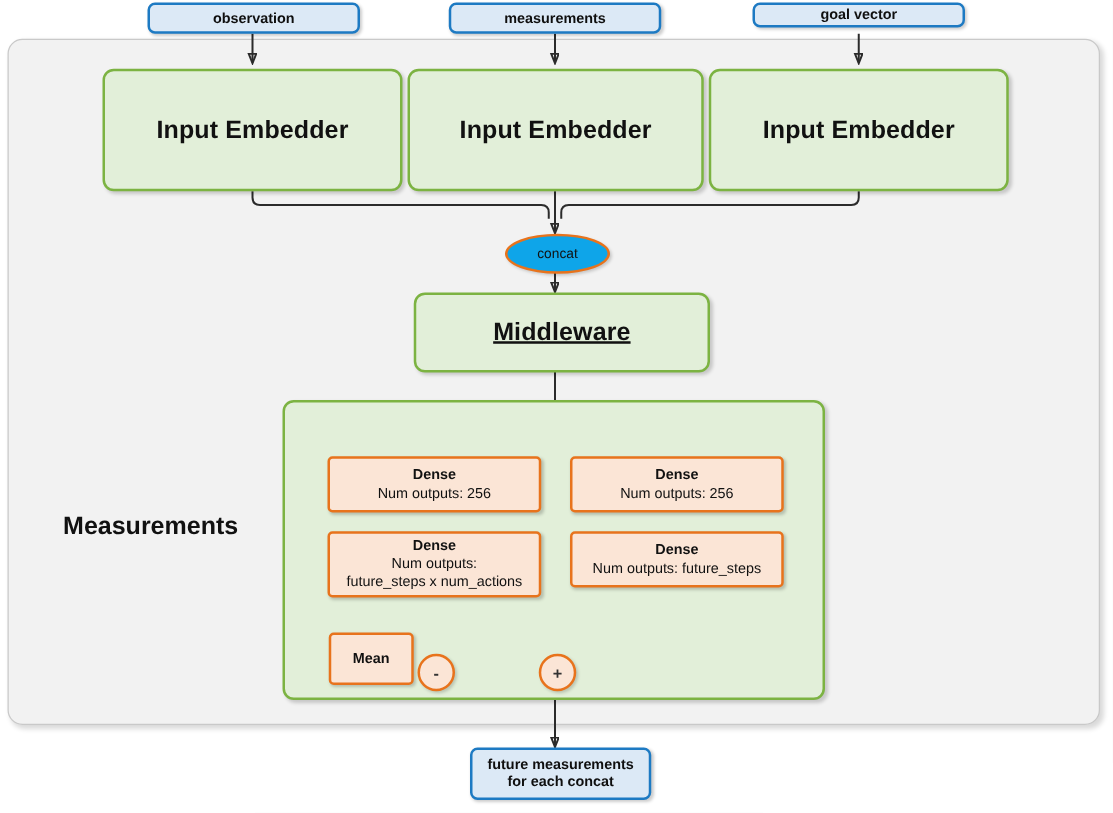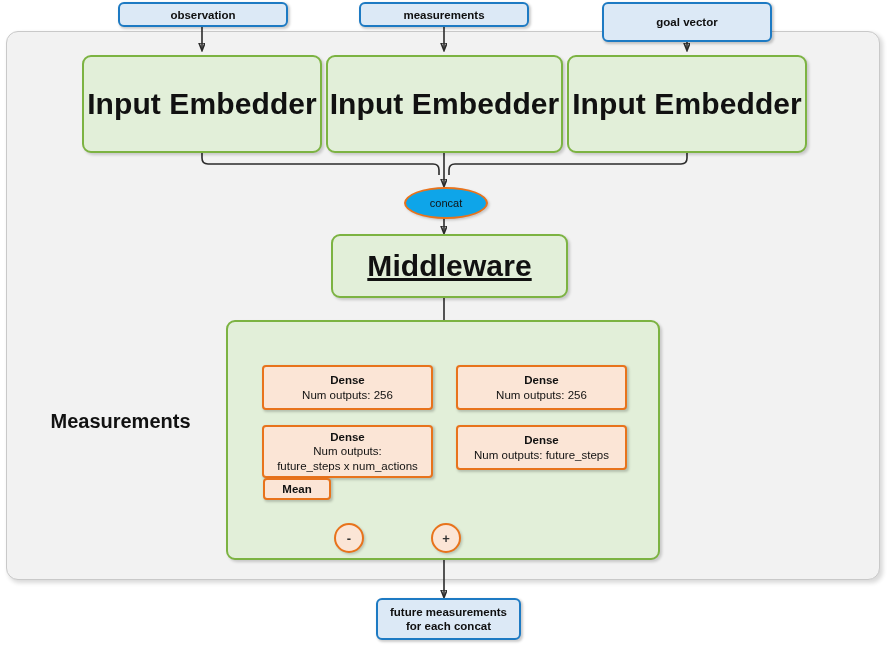--- a/index.html
+++ b/index.html
@@ -13,21 +13,21 @@
         border-radius:7px;z-index:3;}
 
   
   .io{background:#dce9f6;border:2px solid #1d7ac3;border-radius:6px;
       color:#0f0f0f;font-size:11.5px;line-height:14px;font-weight:600;
       box-shadow:1.5px 1.5px 2.5px rgba(0,0,0,.20);}
 
   
   .green{background:#e2efd9;border:2.5px solid #7cb342;border-radius:9px;
          color:#111;box-shadow:2px 2px 3px rgba(0,0,0,.18);}
-  .green.big{font-size:30px;font-weight:700;letter-spacing:.1px;}
+  .green.big{font-size:20px;font-weight:700;letter-spacing:.1px;}
 
   
   .orange{background:#fbe5d6;border:2.2px solid #e8731c;border-radius:4px;
           color:#111;font-size:11.5px;line-height:14.5px;
           box-shadow:1.5px 1.5px 2.5px rgba(0,0,0,.20);margin-top:12px;}
   .orange .ttl{font-weight:700;}
 
   
   #frame{position:absolute;left:6px;top:31px;width:872px;height:547px;
          background:#f2f2f2;border:1.3px solid #c9c9c9;border-radius:12px;
@@ -104,21 +104,21 @@
 
     <line x1="444" y1="549" x2="444" y2="597" marker-end="url(#ah)"></line>
   </svg>
 
   <div class="node io" style="left:118px;top:2px;width:170px;height:25px;text-align:right;">
     <span>observation</span>
   </div>
   <div class="node io" style="left:359px;top:2px;width:170px;height:25px;">
     <span>measurements</span>
   </div>
-  <div class="node io" style="left:602px;top:2px;width:170px;height:40px;">
+  <div class="node io" style="left:602px;top:2px;width:170px;height:20px;">
     <span>goal vector</span>
   </div>
 
   <div class="node green big" style="left:82px;top:55px;width:240px;height:98px;">
     <span>Input Embedder</span>
   </div>
   <div class="node green big" style="left:326px;top:55px;width:237px;height:98px;">
     <span>Input Embedder</span>
   </div>
   <div class="node green big" style="left:567px;top:55px;width:240px;height:98px;">
@@ -143,21 +143,21 @@
     <span class="ttl">Dense</span>
     <span>Num outputs: 256</span>
   </div>
 
   <div class="node orange" style="left:262px;top:413px;width:171px;height:53px;">
     <span class="ttl">Dense</span>
     <span>Num outputs:</span>
     <span>future_steps x num_actions</span>
   </div>
 
-  <div class="node orange" style="left:263px;top:466px;width:68px;height:22px;">
+  <div class="node orange" style="left:263px;top:494px;width:68px;height:42px;">
     <span class="ttl">Mean</span>
   </div>
 
   <div class="node orange" style="left:456px;top:353px;width:171px;height:45px;">
     <span class="ttl">Dense</span>
     <span>Num outputs: 256</span>
   </div>
 
   <div class="node orange" style="left:456px;top:413px;width:171px;height:45px;">
     <span class="ttl">Dense</span>

